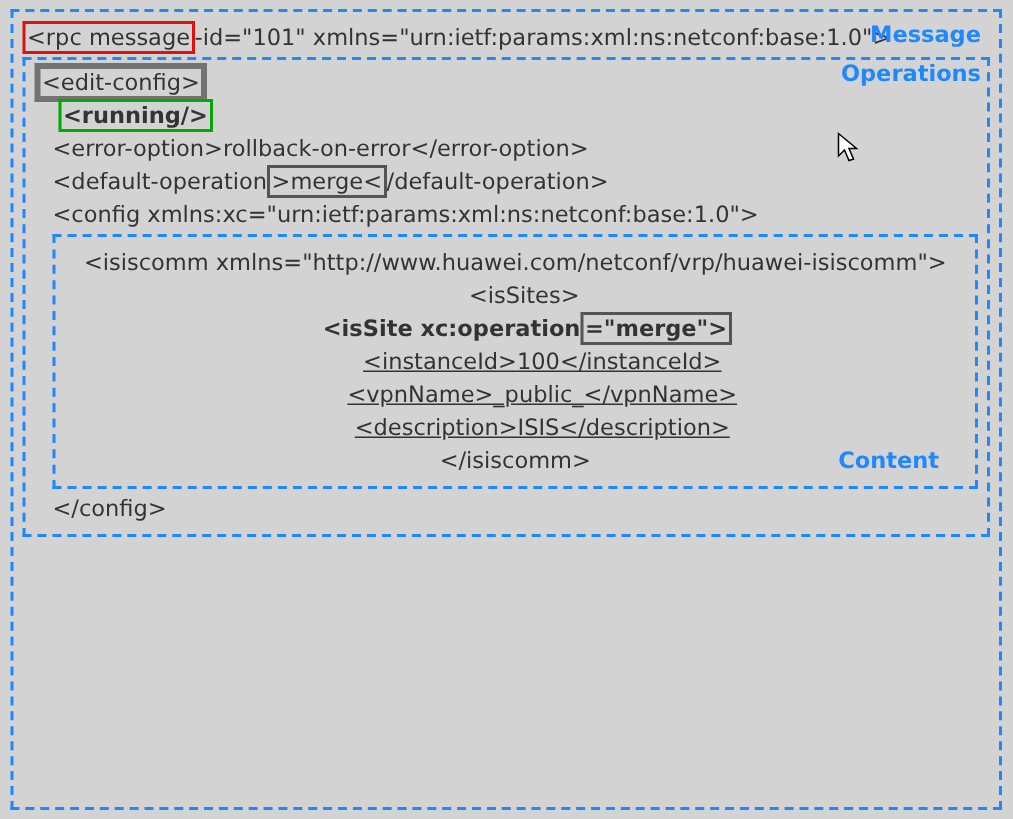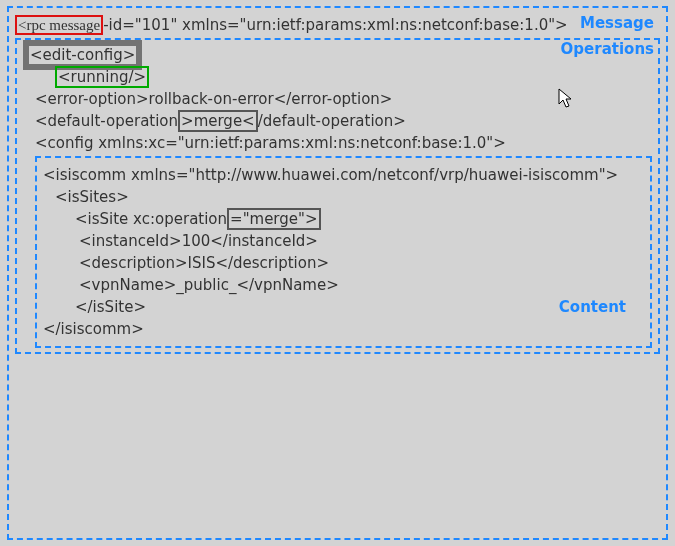--- a/index.html
+++ b/index.html
@@ -26,36 +26,37 @@
   }
   .ops-box {
     border: 2px dashed #1e88ff;
     margin-top: 2px;
     padding: 2px 6px 4px 6px;
   }
   .content-box {
     border: 2px dashed #1e88ff;
     padding: 4px 6px 4px 6px;
     margin-top: 2px;
+    text-align: center;
   }
   .line { white-space: nowrap; margin: 4px 0; }
   .ind1 { margin-left: 12px; }
-  .ind2 { margin-left: 32px; }
-  .ind3 { margin-left: 36px; }
+  .ind2 { margin-left: 16px; font-weight: bold; }
+  .ind3 { margin-left: 36px; text-decoration: underline; }
   .label {
     color: #1e88ff;
     font-weight: bold;
     position: absolute;
   }
   .label-msg { right: 12px; top: 6px; }
   .label-ops { right: 12px; top: 32px; }
   .label-content { right: 40px; top: 290px; }
   .hl { display: inline; padding: 0 1px; }
-  .hl-red    { border: 2px solid #d11; font-family: Liberation Serif, serif; }
-  .hl-blue   { border: 6px solid #737373; }
+  .hl-red    { border: 2px solid #d11; }
+  .hl-blue   { border: 4px solid #737373; }
   .hl-green  { border: 2px solid #0a0; }
   .hl-gray   { border: 2px solid #555; }
   .cursor {
     position: absolute;
     left: 556px; top: 87px;
     width: 18px; height: 22px;
   }
   svg { display: block; }
 </style>
 </head>
@@ -91,26 +92,26 @@
 
     <div class="line ind1">&lt;config xmlns:xc="urn:ietf:params:xml:ns:netconf:base:1.0"&gt;</div>
 
     <div class="content-box ind1">
       <div class="line">&lt;isiscomm xmlns="http://www.huawei.com/netconf/vrp/huawei-isiscomm"&gt;</div>
       <div class="line ind1">&lt;isSites&gt;</div>
       <div class="line ind2">
         <span>&lt;isSite xc:operation</span><span class="hl hl-gray">="merge"&gt;</span>
       </div>
       <div class="line ind3">&lt;instanceId&gt;100&lt;/instanceId&gt;</div>
+      <div class="line ind3">&lt;vpnName&gt;_public_&lt;/vpnName&gt;</div>
       <div class="line ind3">&lt;description&gt;ISIS&lt;/description&gt;</div>
-      <div class="line ind3">&lt;vpnName&gt;_public_&lt;/vpnName&gt;</div>
-      <div class="line ind2">&lt;/isSite&gt;</div>
       <div class="line">&lt;/isiscomm&gt;</div>
     </div>
 
+    <div class="line ind1">&lt;/config&gt;</div>
 
   </div>
 
 </div>
 
 <div class="cursor">
   <svg width="18" height="22" viewBox="0 0 18 22">
     <path d="M3 2 L3 17 L7 13 L10 20 L13 19 L10 12 L15 12 Z" fill="#fff" stroke="#000" stroke-width="1"></path>
   </svg>
 </div>

